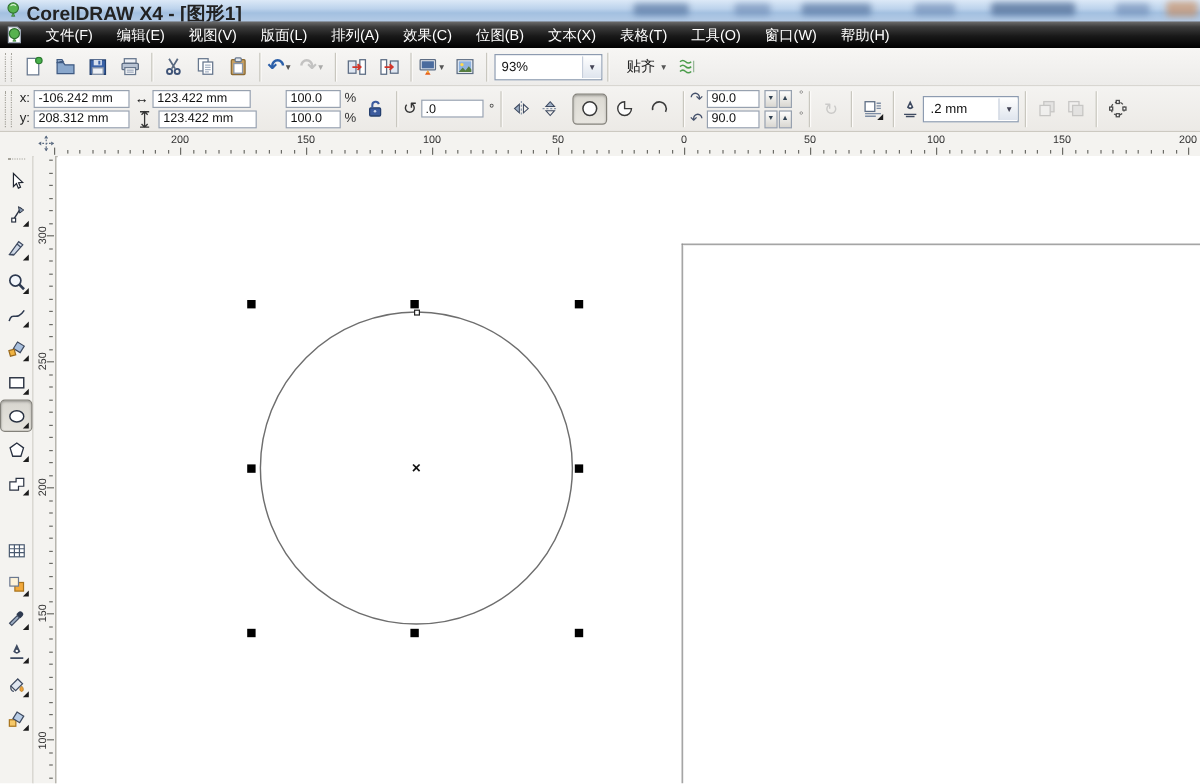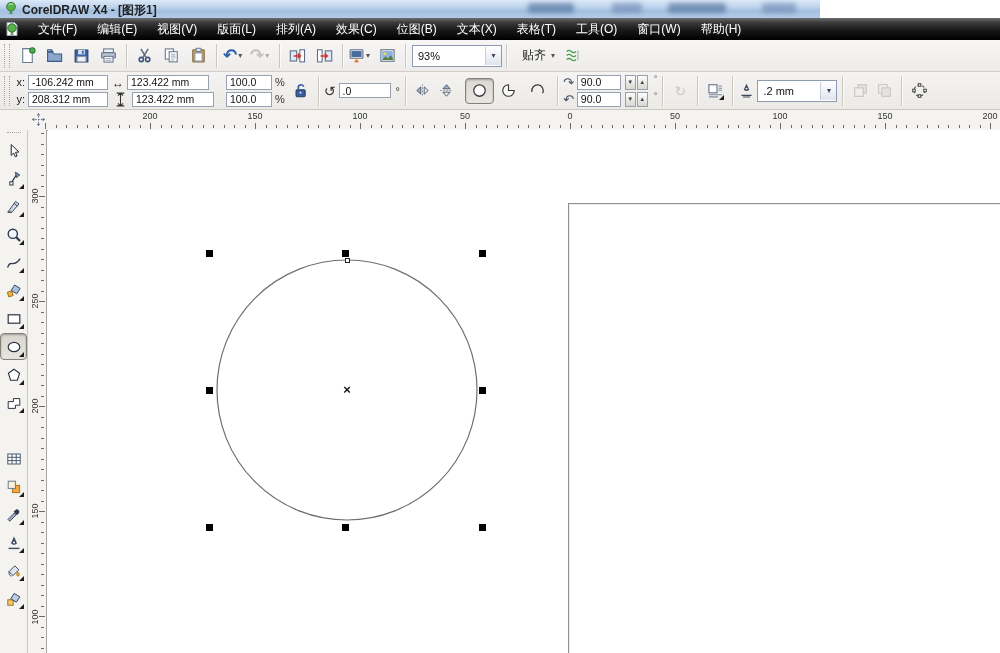--- a/index.html
+++ b/index.html
@@ -1,23 +1,23 @@
 <!DOCTYPE html>
 <html><head>
 <meta charset="utf-8">
 <style>
   html,body{margin:0;padding:0}
   body{width:1000px;height:653px;overflow:hidden;position:relative;background:#fff;
        font-family:"Liberation Sans","DejaVu Sans",sans-serif;-webkit-font-smoothing:antialiased}
   #app{position:absolute;inset:0}
 
   
-  #titlebar{position:absolute;left:0;top:0;width:820px;height:18px;
+  #titlebar{position:absolute;left:0;top:0;width:1000px;height:18px;
     background:linear-gradient(#dce9f7 0%,#bdd3ec 40%,#a3c0e0 60%,#b4cbe6 100%);
-    border-bottom:1px solid #50688a;font-size:12px;color:#141e2c;overflow:hidden}
+    border-bottom:1px solid #50688a;font-size:16px;color:#141e2c;overflow:hidden}
   #titlebar .ttl{position:absolute;left:22px;top:2px;white-space:nowrap;font-weight:bold;color:#222}
   .app-ico{position:absolute;left:4px;top:1px}
   .blob{position:absolute;border-radius:3px;filter:blur(2.5px)}
 
   
   #menubar{position:absolute;left:0;top:18px;width:1000px;height:22px;
     background:linear-gradient(#6d6d6d 0%,#3c3c3c 20%,#191919 55%,#000 100%);
     display:flex;align-items:center}
   #menubar .app-ico2{margin:0 8px 0 4px;display:flex}
   .menu-item{color:#fff;font-size:12px;line-height:22px;padding:0 10px;cursor:default;white-space:nowrap}
@@ -304,21 +304,21 @@
         <span id="ic-harrow">
             <span style="display: flex;">
               <svg width="17" height="17" viewBox="0 0 16 16">
                 <path d="M8 2v12M5.6 4.4 8 2l2.4 2.4M5.6 11.6 8 14l2.4-2.4M4.4 2h7.2M4.4 14h7.2" fill="none" stroke="#333"></path>
               </svg>
             </span>
           </span>
         <input class="pb-field w82" readonly="" value="123.422 mm" style="">
       </div>
     </div>
-    <div class="pb-col" style="margin-left:12px">
+    <div class="pb-col" style="margin-left:24px">
       <div class="pb-row">
         <input class="pb-field w46" readonly="" value="100.0" style="">
         <span class="pct">%</span>
       </div>
       <div class="pb-row">
         <input class="pb-field w46" readonly="" value="100.0" style="">
         <span class="pct">%</span>
       </div>
     </div>
     <span class="pbtn" id="ic-lock" style="margin-left:4px">

